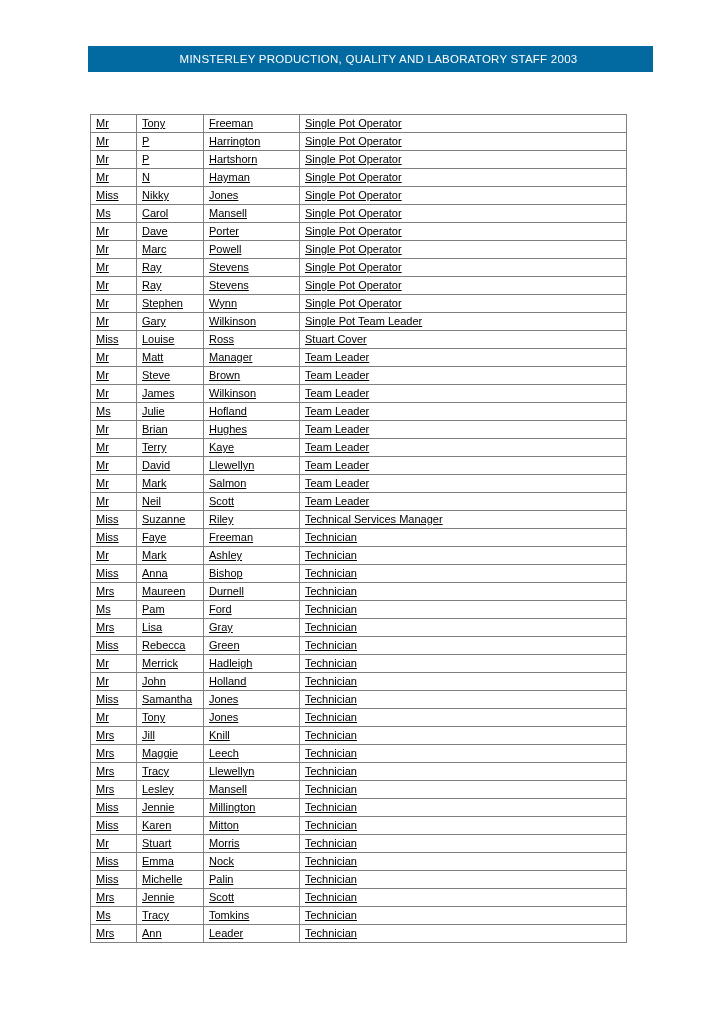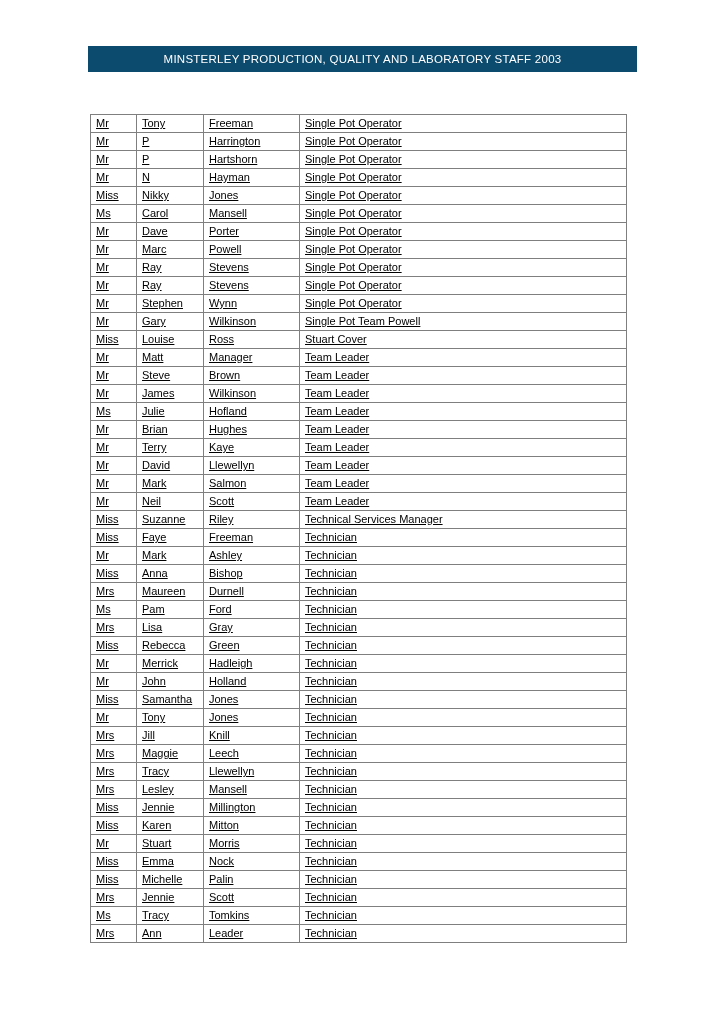--- a/index.html
+++ b/index.html
@@ -21,24 +21,25 @@
     overflow: hidden;
   }
 
   
   .banner {
     position: absolute;
     left: 88px;
     top: 46px;
     width: 549px;
     height: 26px;
-    background: #0c4a6e;
+    background: #0369a1;
     display: flex;
     align-items: center;
     justify-content: center;
+    padding-left: 16px;
   }
   .banner-title {
     color: #ffffff;
     font-size: 11.5px;
     letter-spacing: 0.25px;
     white-space: nowrap;
     font-family: "Liberation Sans", sans-serif;
   }
 
   
@@ -152,21 +153,21 @@
           <tr>
             <td>Mr</td>
             <td>Stephen</td>
             <td>Wynn</td>
             <td>Single Pot Operator</td>
           </tr>
           <tr>
             <td>Mr</td>
             <td>Gary</td>
             <td>Wilkinson</td>
-            <td>Single Pot Team Powell</td>
+            <td>Single Pot Team Leader</td>
           </tr>
           <tr>
             <td>Miss</td>
             <td>Louise</td>
             <td>Ross</td>
             <td>Stuart Cover</td>
           </tr>
           <tr>
             <td>Mr</td>
             <td>Matt</td>

